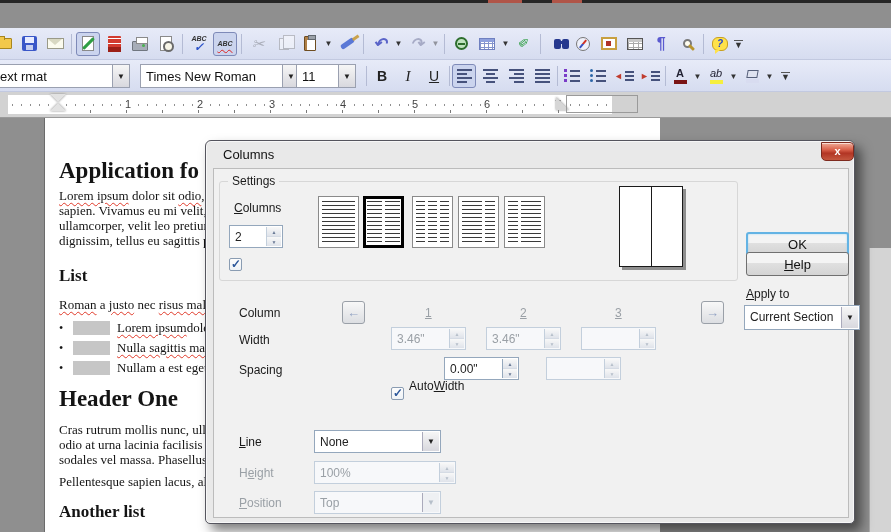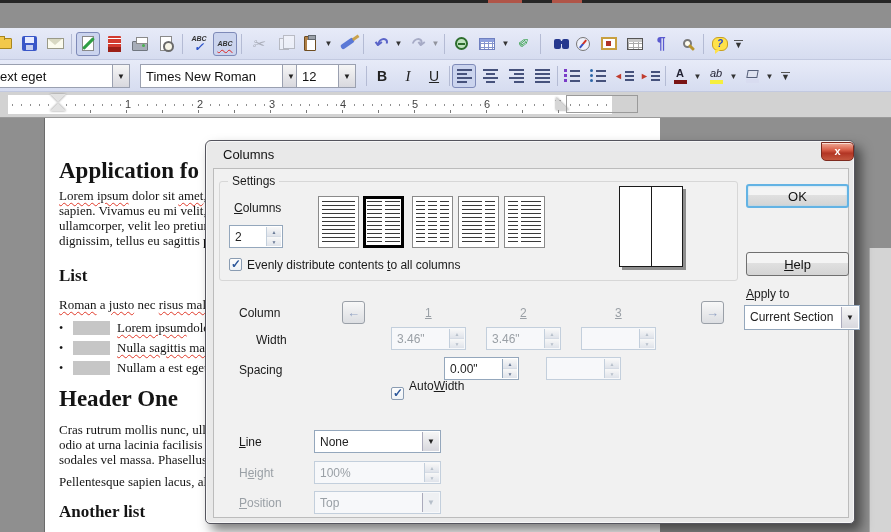--- a/index.html
+++ b/index.html
@@ -174,21 +174,21 @@
   .navbtn{position:absolute;width:23px;height:23px;border:1px solid #9aa0a8;border-radius:3px;
       background:linear-gradient(#f8f8f8,#dcdee2);display:flex;align-items:center;justify-content:center;
       color:#93a4c4;font-size:13px;font-weight:bold;}
   .colnum{position:absolute;font-size:12px;color:#9aa0a6;text-decoration:underline;}
   .preview{position:absolute;left:413px;top:45px;width:64px;height:81px;background:#fff;border:1px solid #1a1a1a;
       box-shadow:3px 3px 0 rgba(60,60,60,.55);}
   .preview::after{content:"";position:absolute;left:31px;top:0;bottom:0;width:1px;background:#1a1a1a;}
   .btn{position:absolute;left:540px;width:103px;height:24px;border:1px solid #707070;border-radius:3px;
       background:linear-gradient(#f4f4f4 45%,#e0e0e0 46%,#d4d4d4);font-size:13px;color:#111;
       display:flex;align-items:center;justify-content:center;}
-  .btn.focus{border:2px solid #63b3e4;box-shadow:inset 0 0 2px #9ed6f2;}
+  .btn.focus{border:2px solid #63b3e4;box-shadow:inset 0 0 2px #9ed6f2;margin-top:48px;}
   .btn u{text-decoration:underline;}
 </style>
 </head>
 <body>
 
 <div id="app">
 
   <div class="topstrip">
     <i style="left:488px;width:34px"></i>
     <i style="left:552px;width:30px"></i>
@@ -282,29 +282,29 @@
     <span class="cell">
         <i class="ic i-help">?</i>
       </span>
     <span class="drop">
         <i class="i-more">▼</i>
       </span>
   </div>
 
   <div class="tb tb2">
     <span class="combo" style="left:-6px;width:136px">
-      <span class="cv">ext eget</span>
+      <span class="cv">ext rmat</span>
       <span class="cbtn">▼</span>
     </span>
     <span class="combo" style="left:140px;width:160px">
       <span class="cv">Times New Roman</span>
       <span class="cbtn">▼</span>
     </span>
     <span class="combo" style="left:296px;width:60px">
-      <span class="cv">12</span>
+      <span class="cv">11</span>
       <span class="cbtn">▼</span>
     </span>
     <span class="sep" style="left:363px;top:6px"></span>
     <span class="tbtn" style="left:370px">
         <span class="bold-g">B</span>
       </span>
     <span class="tbtn" style="left:396px">
         <span class="ital-g">I</span>
       </span>
     <span class="tbtn" style="left:422px">
@@ -418,21 +418,21 @@
     </div>
     <span class="hg"></span>
     <span class="rtri"></span>
     <span class="rmbox"></span>
   </div>
 
   <div class="page">
     <div class="doc">
       <div class="blk h1" style="top:40px">Application fo</div>
       <div class="blk body-l" style="top:70px">
-        <div><span class="sq">Lorem ipsum</span><span> dolor sit </span><span class="sq">amet</span><span>, c</span></div>
+        <div><span class="sq">Lorem ipsum</span><span> dolor sit </span><span class="sq">odio</span><span>, c</span></div>
         <div><span>sapien. Vivamus eu mi velit, s</span></div>
         <div><span>ullamcorper, velit leo pretium</span></div>
         <div><span>dignissim, tellus eu sagittis pe</span></div>
       </div>
       <div class="blk h2" style="top:148px">List</div>
       <div class="blk body-l" style="top:179px"><span class="sq">Roman</span><span> a </span><span class="sq">justo</span><span> nec </span><span class="sq">risus malesu</span></div>
       <div class="blk" style="top:200px">
         <div class="brow">
             <span class="bu">•</span>
             <span class="gbox"></span>
@@ -494,33 +494,32 @@
       </div>
     <div class="preset" style="left:252px">
         <span class="pcol w2"></span>
         <span class="pcol"></span>
       </div>
     <div class="preset" style="left:298px">
         <span class="pcol"></span>
         <span class="pcol w2"></span>
       </div>
     <span class="cb on" style="left:23px;top:117px"></span>
-    <span class="cblbl" style="left:41px;top:117px">Evenly distribute contents <u>t</u>o all columns</span>
 
     <span class="lbl abs" style="left:33px;top:165px">Column</span>
     <span class="navbtn" style="left:136px;top:160px">
         <span>←</span>
       </span>
     <span class="colnum" style="left:219px;top:165px">1</span>
     <span class="colnum" style="left:314px;top:165px">2</span>
     <span class="colnum" style="left:409px;top:165px">3</span>
     <span class="navbtn" style="left:495px;top:160px">
         <span>→</span>
       </span>
-    <span class="lbl abs" style="left:50px;top:192px">Width</span>
+    <span class="lbl abs" style="left:33px;top:192px">Width</span>
     <span class="field dis" style="left:185px;top:186px;width:75px">
       <span class="fv">3.46"</span>
       <span class="spin">
           <i>▲</i>
           <i>▼</i>
         </span>
     </span>
     <span class="field dis" style="left:280px;top:186px;width:75px">
       <span class="fv">3.46"</span>
       <span class="spin">
@@ -552,21 +551,21 @@
     </span>
     <span class="cb on" style="left:185px;top:246px"></span>
     <span class="cblbl" style="left:203px;top:238px">Auto<u>W</u>idth</span>
 
     <span class="lbl abs" style="left:33px;top:294px"><u>L</u>ine</span>
     <span class="field" style="left:108px;top:289px;width:127px">
       <span class="fv">None</span>
       <span class="ddbtn">▼</span>
     </span>
     <span class="lbl gray abs" style="left:33px;top:325px">H<u>e</u>ight</span>
-    <span class="field dis" style="left:108px;top:320px;width:127px">
+    <span class="field dis" style="left:108px;top:320px;width:142px">
       <span class="fv">100%</span>
       <span class="spin">
           <i>▲</i>
           <i>▼</i>
         </span>
     </span>
     <span class="lbl gray abs" style="left:33px;top:355px"><u>P</u>osition</span>
     <span class="field dis" style="left:108px;top:350px;width:127px">
       <span class="fv">Top</span>
       <span class="ddbtn">▼</span>

